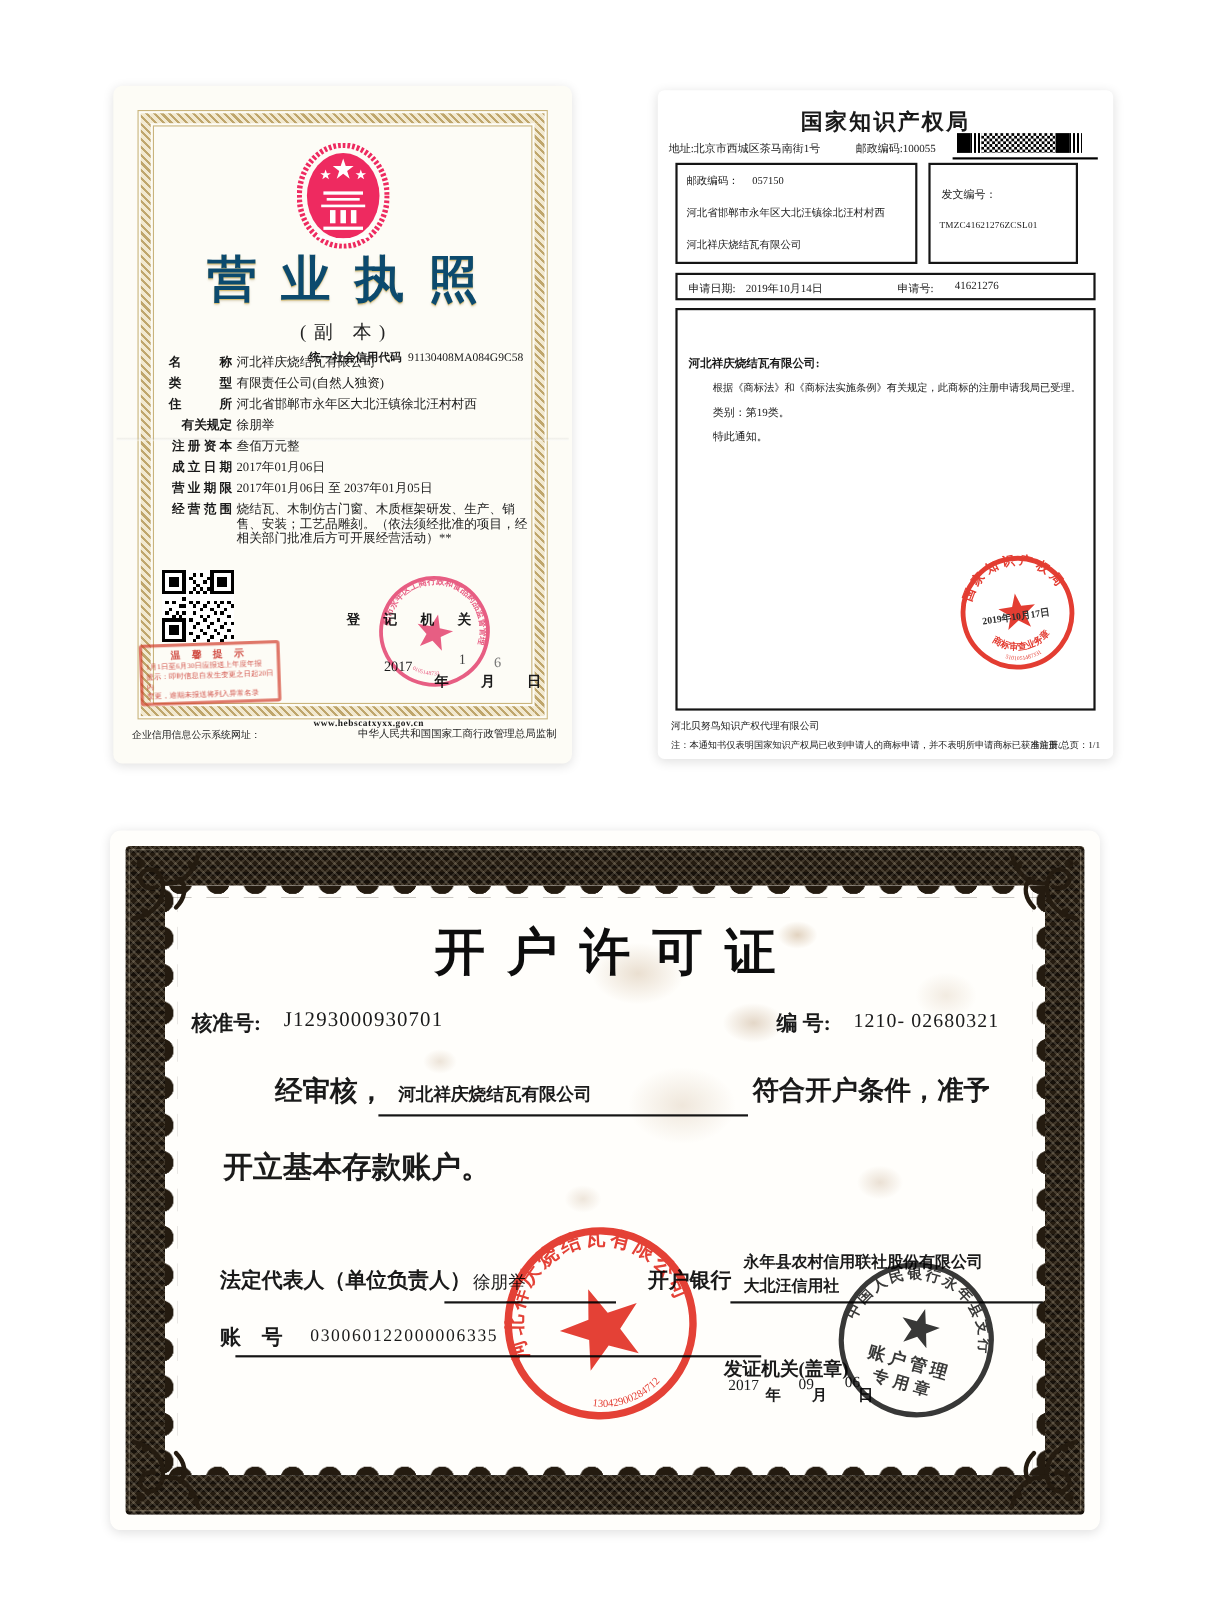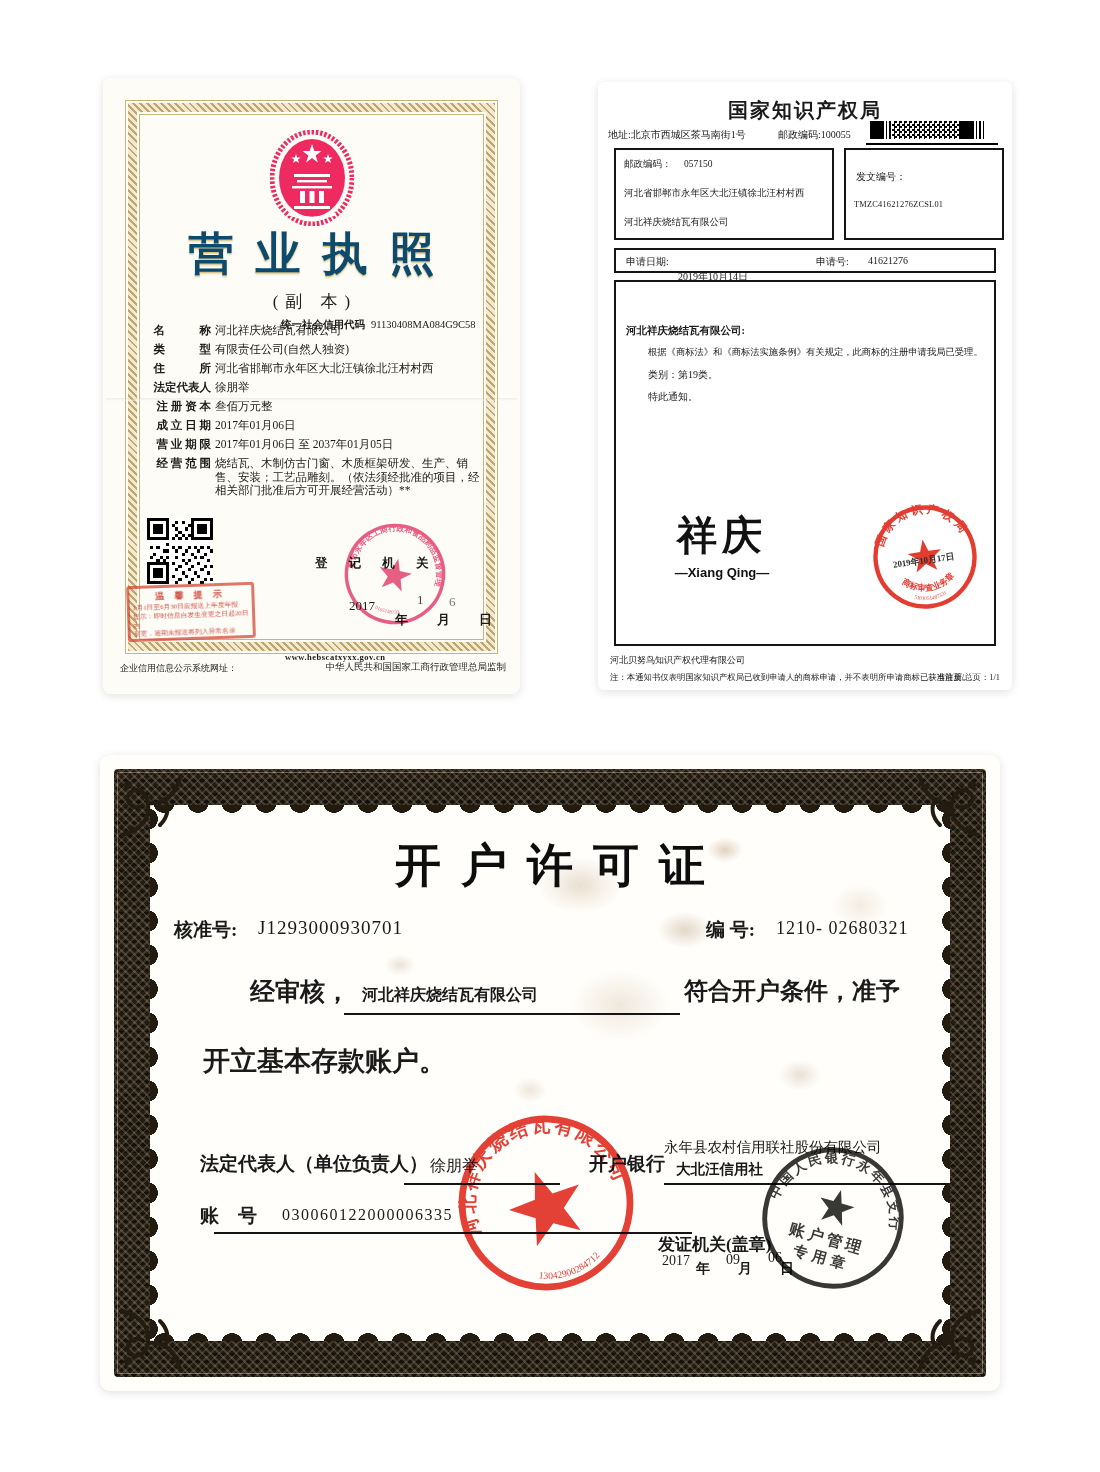--- a/index.html
+++ b/index.html
@@ -136,21 +136,21 @@
     </div>
   <div class="bl-row" style="top:265px;">
       <span class="bl-label">类　　　型</span>
       <span class="bl-value">有限责任公司(自然人独资)</span>
     </div>
   <div class="bl-row" style="top:284px;">
       <span class="bl-label">住　　　所</span>
       <span class="bl-value">河北省邯郸市永年区大北汪镇徐北汪村村西</span>
     </div>
   <div class="bl-row" style="top:303px;">
-      <span class="bl-label">法定代表人</span>
+      <span class="bl-label">有关规定</span>
       <span class="bl-value">徐朋举</span>
     </div>
   <div class="bl-row" style="top:322px;">
       <span class="bl-label">注 册 资 本</span>
       <span class="bl-value">叁佰万元整</span>
     </div>
   <div class="bl-row" style="top:341px;">
       <span class="bl-label">成 立 日 期</span>
       <span class="bl-value">2017年01月06日</span>
     </div>
@@ -291,41 +291,37 @@
 
   <div class="tm-box" style="left:16px;top:66px;width:220px;height:92px;">
     <div class="abs" style="left:8px;top:8px;">
       <span>邮政编码：</span>
       <span style="margin-left:10px;">057150</span>
     </div>
     <div class="abs" style="left:8px;top:37px;">河北省邯郸市永年区大北汪镇徐北汪村村西</div>
     <div class="abs" style="left:8px;top:66px;">河北祥庆烧结瓦有限公司</div>
   </div>
 
-  <div class="tm-box" style="left:246px;top:66px;width:160px;height:92px;padding-left:28px;">
+  <div class="tm-box" style="left:246px;top:66px;width:136px;height:92px;padding-left:28px;">
     <div class="abs" style="left:10px;top:20px;font-size:10px;">发文编号：</div>
     <div class="abs" style="left:8px;top:50px;font-size:8.4px;letter-spacing:.2px;">TMZC41621276ZCSL01</div>
   </div>
 
   <div class="tm-box" style="left:16px;top:166px;width:382px;height:25px;">
     <div class="abs" style="left:10px;top:5px;font-size:10px;">申请日期:</div>
-    <div class="abs" style="left:62px;top:20px;font-size:10px;">2019年10月14日</div>
+    <div class="abs" style="left:62px;top:5px;font-size:10px;">2019年10月14日</div>
     <div class="abs" style="left:200px;top:5px;font-size:10px;">申请号:</div>
     <div class="abs" style="left:252px;top:5px;font-size:10px;">41621276</div>
   </div>
 
   <div class="tm-box" style="left:16px;top:198px;width:382px;height:366px;">
     <div class="tm-p" style="left:10px;top:42px;font-weight:bold;font-size:10.5px;">河北祥庆烧结瓦有限公司:</div>
     <div class="tm-p" style="left:32px;top:64px;font-size:9.3px;">根据《商标法》和《商标法实施条例》有关规定，此商标的注册申请我局已受理。</div>
     <div class="tm-p" style="left:32px;top:86px;">类别：第19类。</div>
     <div class="tm-p" style="left:32px;top:108px;">特此通知。</div>
-    <div class="tm-logo">
-      <div class="cn">祥庆</div>
-      <div class="en">—Xiang Qing—</div>
-    </div>
     <svg class="seal" style="left:256px;top:222px;width:106px;height:106px;transform:rotate(-8deg);opacity:.95;" viewBox="0 0 120 120">
       <circle cx="60" cy="60" r="56" fill="none" stroke="#e23227" stroke-width="5"></circle>
       <path id="arcB" d="M 13,68 A 48,48 0 1 1 107,68" fill="none"></path>
       <text font-size="13" font-weight="bold" fill="#e23227" letter-spacing="4"><textPath href="#arcB" startOffset="50%" text-anchor="middle">国家知识产权局</textPath></text>
       <polygon points="60,40 64.7,53.5 79,53.8 67.6,62.5 71.8,76.2 60,68 48.2,76.2 52.4,62.5 41,53.8 55.3,53.5" fill="#e23227"></polygon>
       <text x="58" y="67" font-size="10" fill="#222" text-anchor="middle" font-weight="bold">2019年10月17日</text>
       <path id="arcBb" d="M 22,74 A 42,42 0 0 0 98,74" fill="none"></path>
       <text font-size="9.5" font-weight="bold" fill="#e23227"><textPath href="#arcBb" startOffset="50%" text-anchor="middle">商标审查业务章</textPath></text>
       <path id="arcBs" d="M 30,97 A 44,44 0 0 0 90,97" fill="none"></path>
       <text font-size="6" fill="#e23227"><textPath href="#arcBs" startOffset="50%" text-anchor="middle">5101051487331</textPath></text>
@@ -382,21 +378,21 @@
   <div class="ap-text" style="left:262px;top:230px;font-size:16px;font-weight:bold;">河北祥庆烧结瓦有限公司</div>
   <div class="ap-line" style="left:244px;top:258px;width:336px;"></div>
   <div class="ap-text" style="left:584px;top:220px;font-size:24px;font-weight:bold;">符合开户条件，准予</div>
 
   <div class="ap-text" style="left:103px;top:288px;font-size:27px;font-weight:bold;">开立基本存款账户。</div>
 
   <div class="ap-text" style="left:100px;top:396px;font-size:19px;font-weight:bold;">法定代表人（单位负责人）</div>
   <div class="ap-text" style="left:330px;top:401px;font-size:16px;">徐朋举</div>
   <div class="ap-line" style="left:304px;top:428px;width:156px;"></div>
   <div class="ap-text" style="left:489px;top:396px;font-size:19px;font-weight:bold;">开户银行</div>
-  <div class="ap-text" style="left:564px;top:383px;font-size:14.5px;font-weight:normal;">永年县农村信用联社股份有限公司</div>
+  <div class="ap-text" style="left:576px;top:383px;font-size:14.5px;font-weight:bold;">永年县农村信用联社股份有限公司</div>
   <div class="ap-text" style="left:576px;top:405px;font-size:14.5px;font-weight:bold;">大北汪信用社</div>
   <div class="ap-line" style="left:564px;top:428px;width:284px;"></div>
 
   <div class="ap-text" style="left:100px;top:448px;font-size:19px;font-weight:bold;">账　号</div>
   <div class="ap-text" style="left:182px;top:451px;font-size:16px;letter-spacing:1.5px;">030060122000006335</div>
   <div class="ap-line" style="left:114px;top:477px;width:478px;height:1.5px;"></div>
 
   <div class="ap-text" style="left:558px;top:478px;font-size:17px;font-weight:bold;">发证机关(盖章)</div>
   <div class="ap-text" style="left:562px;top:498px;font-size:14px;">2017</div>
   <div class="ap-text" style="left:596px;top:505px;font-size:14px;font-weight:bold;">年</div>

